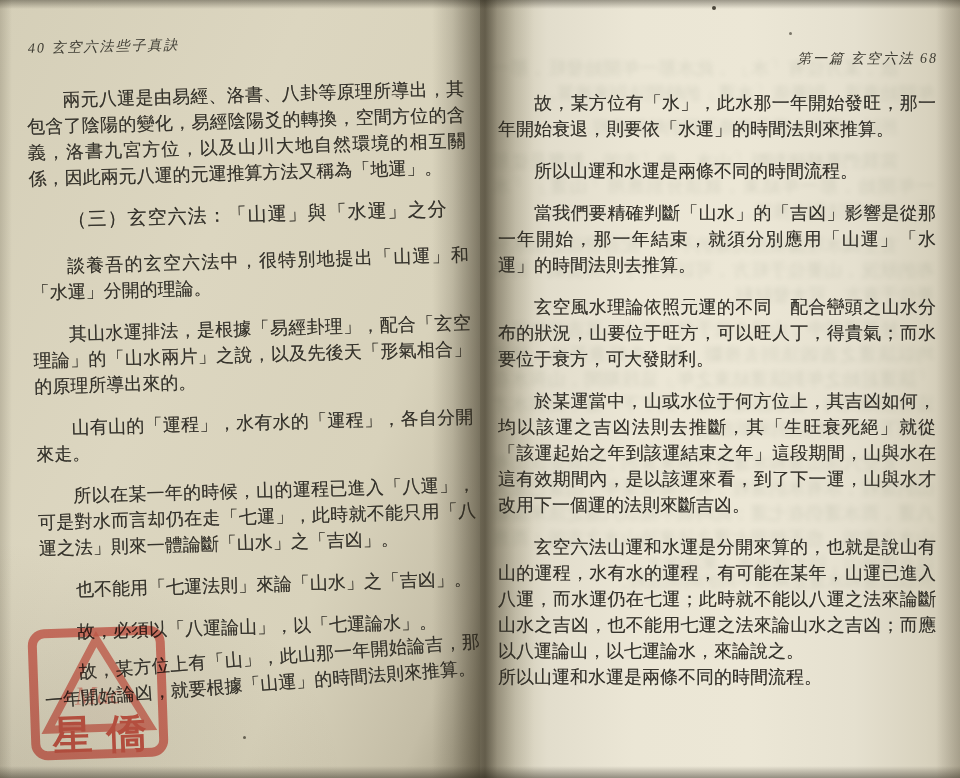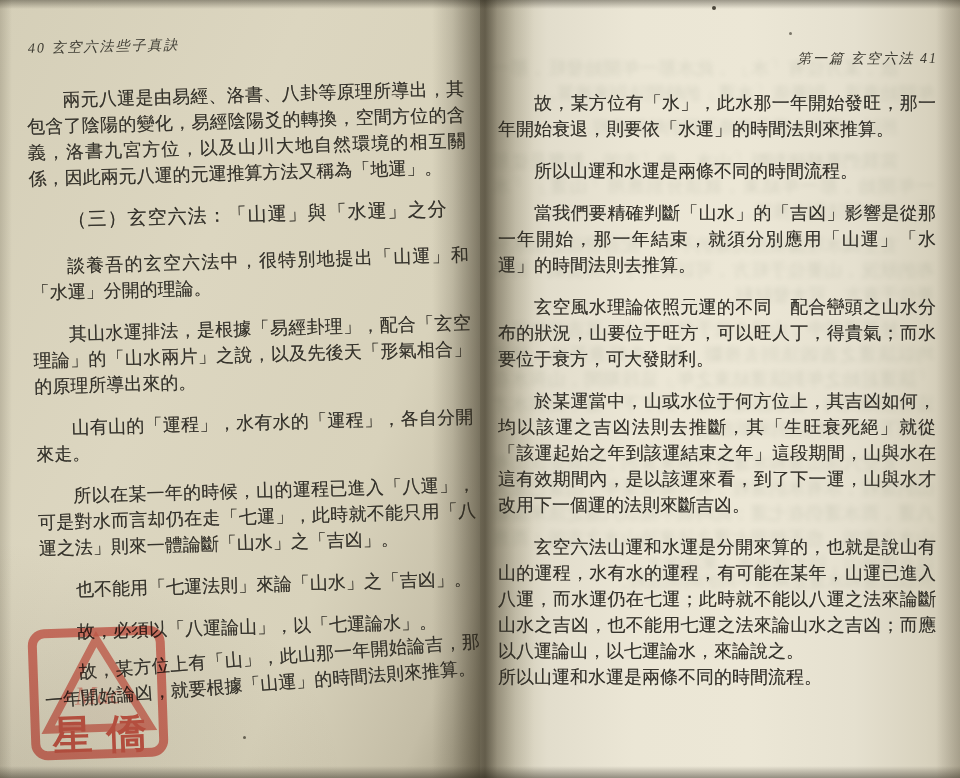--- a/index.html
+++ b/index.html
@@ -100,21 +100,21 @@
   <div class="page page-right">
     <div class="ghost-layer">
         <p class="para body">故，某方位有「水」，此水那一年開始發旺，那一年開始衰退，則要依「水運」的時間法則來推算。</p>
         <p class="para body">所以山運和水運是兩條不同的時間流程。</p>
         <p class="para body">當我們要精確判斷「山水」的「吉凶」影響是從那一年開始，那一年結束，就須分別應用「山運」「水運」的時間法則去推算。</p>
         <p class="para body">玄空風水理論依照元運的不同　配合巒頭之山水分布的狀況，山要位于旺方，可以旺人丁，得貴氣；而水要位于衰方，可大發財利。</p>
         <p class="para body">於某運當中，山或水位于何方位上，其吉凶如何，均以該運之吉凶法則去推斷，其「生旺衰死絕」就從「該運起始之年到該運結束之年」這段期間，山與水在這有效期間內，是以該運來看，到了下一運，山與水才改用下一個運的法則來斷吉凶。</p>
         <p class="para body">玄空六法山運和水運是分開來算的，也就是說山有山的運程，水有水的運程，有可能在某年，山運已進入八運，而水運仍在七運；此時就不能以八運之法來論斷山水之吉凶，也不能用七運之法來論山水之吉凶；而應以八運論山，以七運論水，來論說之。</p>
         <p class="para noindent">所以山運和水運是兩條不同的時間流程。</p>
       </div>
-    <div class="running-header rh-right">第一篇 玄空六法 41</div>
+    <div class="running-header rh-right">第一篇 玄空六法 68</div>
     <div class="text-col right-col">
         <p class="para body">故，某方位有「水」，此水那一年開始發旺，那一年開始衰退，則要依「水運」的時間法則來推算。</p>
         <p class="para body">所以山運和水運是兩條不同的時間流程。</p>
         <p class="para body">當我們要精確判斷「山水」的「吉凶」影響是從那一年開始，那一年結束，就須分別應用「山運」「水運」的時間法則去推算。</p>
         <p class="para body">玄空風水理論依照元運的不同　配合巒頭之山水分布的狀況，山要位于旺方，可以旺人丁，得貴氣；而水要位于衰方，可大發財利。</p>
         <p class="para body">於某運當中，山或水位于何方位上，其吉凶如何，均以該運之吉凶法則去推斷，其「生旺衰死絕」就從「該運起始之年到該運結束之年」這段期間，山與水在這有效期間內，是以該運來看，到了下一運，山與水才改用下一個運的法則來斷吉凶。</p>
         <p class="para body">玄空六法山運和水運是分開來算的，也就是說山有山的運程，水有水的運程，有可能在某年，山運已進入八運，而水運仍在七運；此時就不能以八運之法來論斷山水之吉凶，也不能用七運之法來論山水之吉凶；而應以八運論山，以七運論水，來論說之。</p>
         <p class="para noindent">所以山運和水運是兩條不同的時間流程。</p>
       </div>
   </div>

